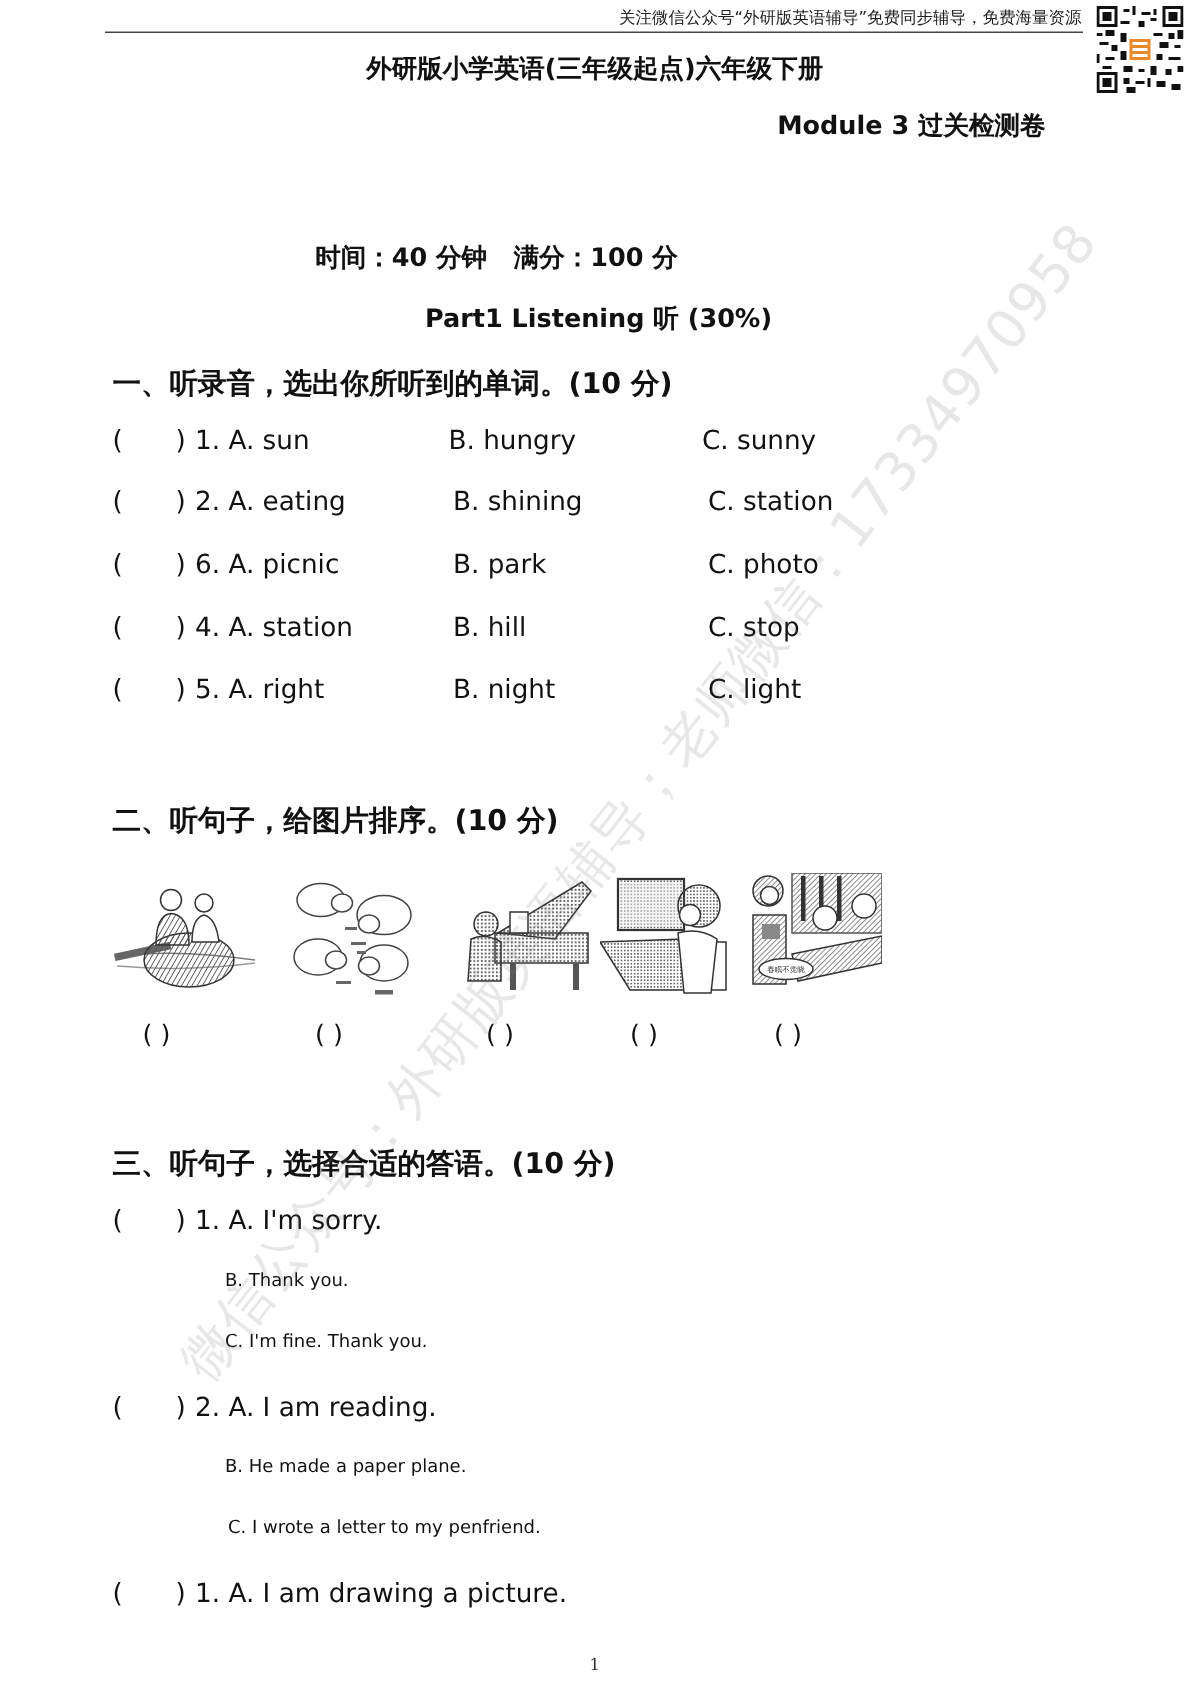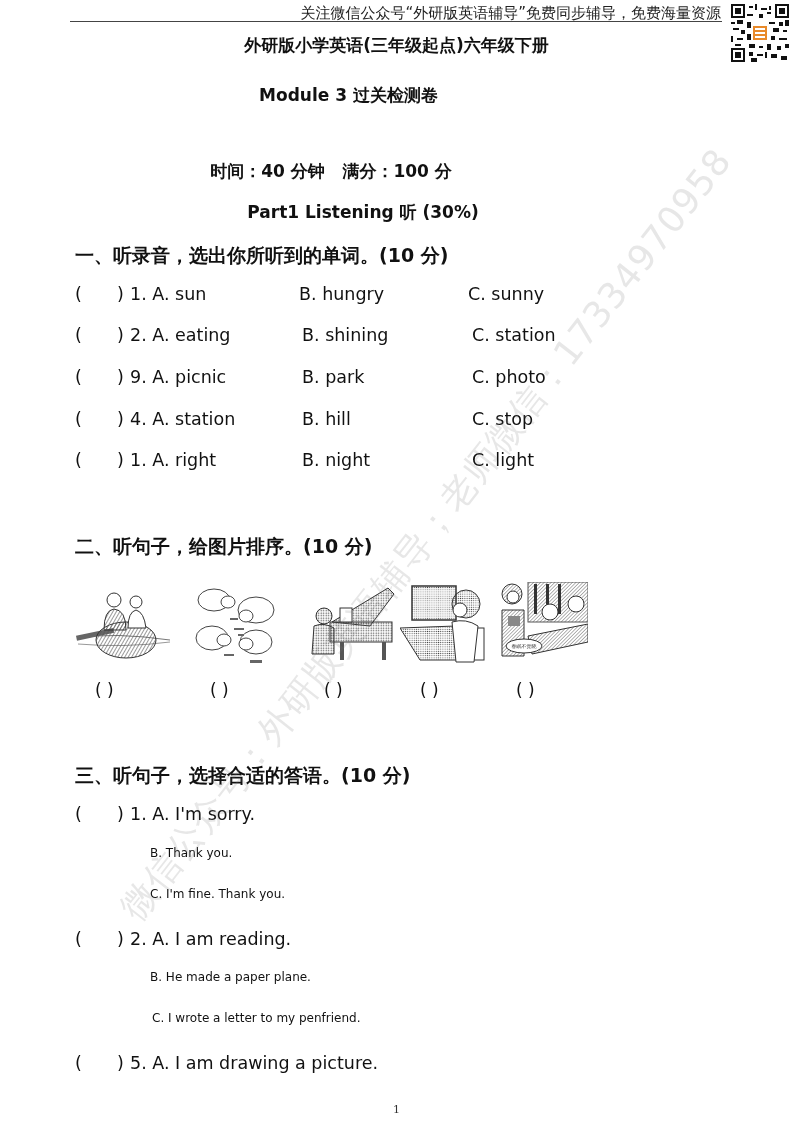--- a/index.html
+++ b/index.html
@@ -1,24 +1,24 @@
 <!DOCTYPE html>
 <html><head>
 <meta charset="utf-8">
 <style>
   html, body { margin: 0; padding: 0; background: #fff; }
   body { width: 793px; height: 1122px; position: relative; overflow: hidden;
          font-family: "DejaVu Sans", "Liberation Sans", sans-serif; color: #111; }
-  .header-note { position: absolute; top: 4px; right: 72px; font-size: 15px; color: #222; white-space: nowrap; }
+  .header-note { position: absolute; top: 4px; right: 72px; font-size: 11px; color: #222; white-space: nowrap; }
   .header-rule { position: absolute; top: 21px; left: 70px; width: 652px; height: 1px; background: #444; }
   .qr { position: absolute; top: 4px; right: 4px; width: 58px; height: 58px; }
   .title1 { position: absolute; top: 34px; left: 0; width: 793px; text-align: center; font-weight: bold; font-size: 17px; }
-  .title2 { position: absolute; top: 84px; left: 0; width: 697px; text-align: center; font-weight: bold; font-size: 17px; }
+  .title2 { position: absolute; top: 72px; left: 0; width: 697px; text-align: right; font-weight: bold; font-size: 17px; }
   .time { position: absolute; top: 160px; left: 0; width: 662px; text-align: center; font-weight: bold; font-size: 17px; }
-  .part { position: absolute; top: 201px; left: 0; width: 726px; text-align: center; font-weight: bold; font-size: 17px; }
+  .part { position: absolute; top: 201px; left: 0; width: 726px; text-align: center; font-weight: bold; font-size: 17px; padding-left: 36px; }
   .sec { position: absolute; left: 75px; font-weight: bold; font-size: 19px; }
   .row { position: absolute; left: 75px; font-size: 17.5px; height: 24px; white-space: nowrap; }
   .row span { position: absolute; top: 0; white-space: nowrap; }
   .paren-l { left: 0; }
   .paren-r { left: 42px; }
   .opt { position: absolute; font-size: 12px; white-space: nowrap; }
   .pics { position: absolute; top: 582px; left: 74px; width: 520px; height: 84px; }
   .pic { position: absolute; top: 0; height: 84px; }
   .blank { position: absolute; top: 680px; font-size: 17px; white-space: nowrap; }
   .pagenum { position: absolute; top: 1103px; left: 0; width: 793px; text-align: center; font-family: "DejaVu Serif", serif; font-size: 11px; color: #333; }
@@ -101,35 +101,35 @@
 <div class="row" style="top:325px">
   <span class="paren-l">(</span>
   <span class="paren-r">)</span>
   <span style="left:55px">2. A. eating</span>
   <span style="left:227px">B. shining</span>
   <span style="left:397px">C. station</span>
 </div>
 <div class="row" style="top:367px">
   <span class="paren-l">(</span>
   <span class="paren-r">)</span>
-  <span style="left:55px">9. A. picnic</span>
+  <span style="left:55px">6. A. picnic</span>
   <span style="left:227px">B. park</span>
   <span style="left:397px">C. photo</span>
 </div>
 <div class="row" style="top:409px">
   <span class="paren-l">(</span>
   <span class="paren-r">)</span>
   <span style="left:55px">4. A. station</span>
   <span style="left:227px">B. hill</span>
   <span style="left:397px">C. stop</span>
 </div>
 <div class="row" style="top:450px">
   <span class="paren-l">(</span>
   <span class="paren-r">)</span>
-  <span style="left:55px">1. A. right</span>
+  <span style="left:55px">5. A. right</span>
   <span style="left:227px">B. night</span>
   <span style="left:397px">C. light</span>
 </div>
 
 <div class="sec" style="top:534px">二、听句子，给图片排序。(10 分)</div>
 
 <div class="pics">
 
   <svg class="pic" style="left:0;width:100px" viewBox="0 0 100 84">
     <defs>
@@ -239,18 +239,18 @@
   <span class="paren-l">(</span>
   <span class="paren-r">)</span>
   <span style="left:55px">2. A. I am reading.</span>
 </div>
 <div class="opt" style="top:970px;left:150px">B. He made a paper plane.</div>
 <div class="opt" style="top:1011px;left:152px">C. I wrote a letter to my penfriend.</div>
 
 <div class="row" style="top:1053px">
   <span class="paren-l">(</span>
   <span class="paren-r">)</span>
-  <span style="left:55px">5. A. I am drawing a picture.</span>
+  <span style="left:55px">1. A. I am drawing a picture.</span>
 </div>
 
 <div class="pagenum">1</div>
 
 <div class="wm">微信公众号：外研版英语辅导；老师微信：17334970958</div>
 
 </body></html>

